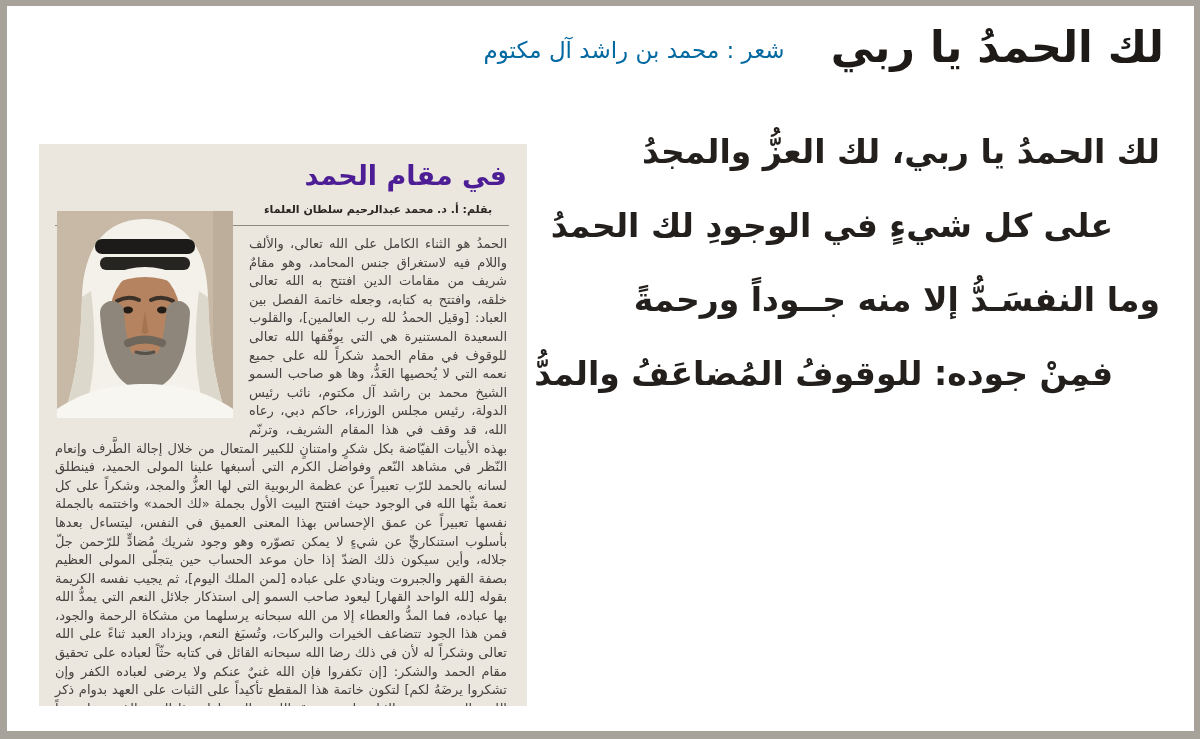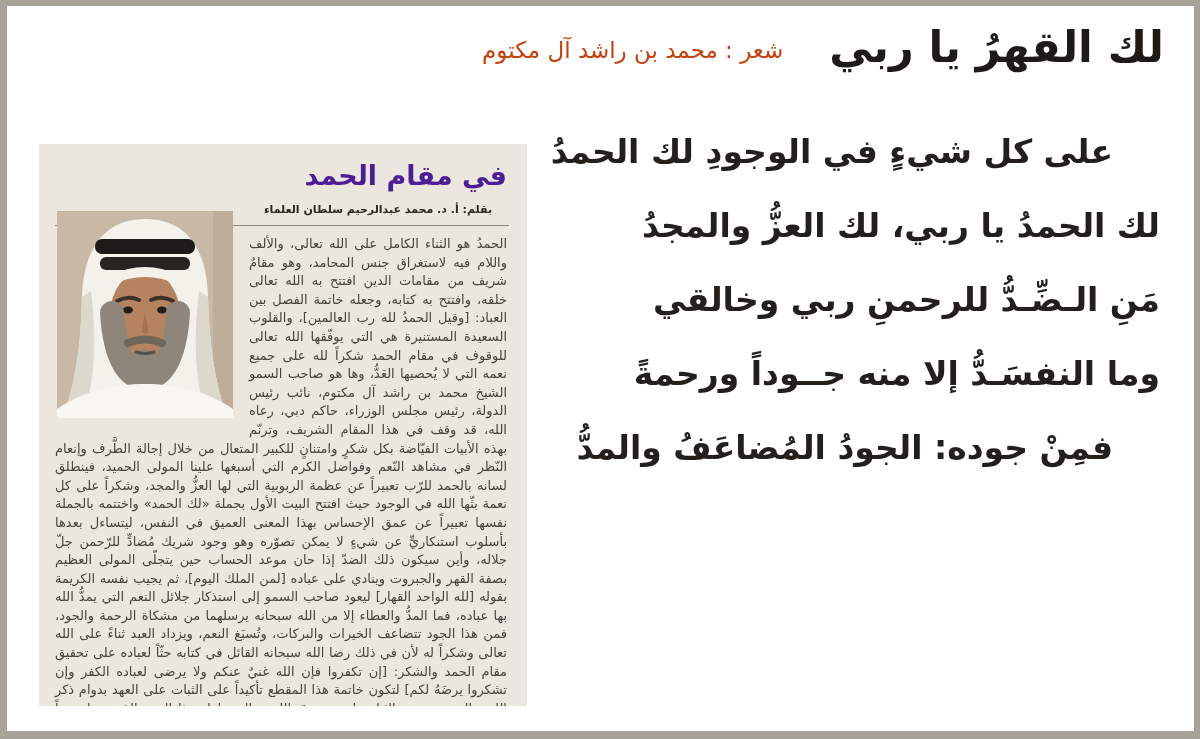--- a/index.html
+++ b/index.html
@@ -17,21 +17,21 @@
   
   .header{
     position:absolute;top:16px;right:30px;left:30px;
     display:flex;align-items:center;gap:46px;
   }
   .page-title{
     font-size:43px;font-weight:bold;color:#1d1a18;
     letter-spacing:-1px;white-space:nowrap;margin:0;
   }
   .poem-attribution{
-    font-size:23px;color:#c2410c;white-space:nowrap;padding-top:6px;
+    font-size:23px;color:#0369a1;white-space:nowrap;padding-top:6px;
   }
   
   .poem{
     position:absolute;top:108px;right:34px;width:610px;
   }
   .poem-line{
     height:74px;display:flex;align-items:center;
     font-size:33px;font-weight:bold;color:#221f1d;
     white-space:nowrap;
   }
@@ -61,30 +61,29 @@
     font-size:13px;line-height:18.6px;color:#474340;
     text-align:justify;margin:0;padding:0 2px 0 0;
   }
 </style>
 </head>
 <body>
 
 <div class="page">
 
   <div class="header">
-    <h1 class="page-title">لك القهرُ يا ربي</h1>
+    <h1 class="page-title">لك الحمدُ يا ربي</h1>
     <div class="poem-attribution">شعر : محمد بن راشد آل مكتوم</div>
   </div>
 
   <div class="poem">
+    <div class="poem-line">لك الحمدُ يا ربي، لك العزُّ والمجدُ</div>
     <div class="poem-line indent">على كل شيءٍ في الوجودِ لك الحمدُ</div>
-    <div class="poem-line">لك الحمدُ يا ربي، لك العزُّ والمجدُ</div>
-    <div class="poem-line">مَنِ الـضِّـدُّ للرحمنِ ربي وخالقي</div>
     <div class="poem-line">وما النفسَـدُّ إلا منه جــوداً ورحمةً</div>
-    <div class="poem-line indent">فمِنْ جوده: الجودُ المُضاعَفُ والمدُّ</div>
+    <div class="poem-line indent">فمِنْ جوده: للوقوفُ المُضاعَفُ والمدُّ</div>
   </div>
 
   <div class="article-box">
     <h2 class="article-title">في مقام الحمد</h2>
 
     <div class="author-photo-wrap">
       <svg width="176" height="207" viewBox="0 0 176 207" xmlns="http://www.w3.org/2000/svg">
 
         <rect width="176" height="207" fill="#c7b9a5"></rect>
         <rect x="156" width="20" height="207" fill="#bcae9a"></rect>

